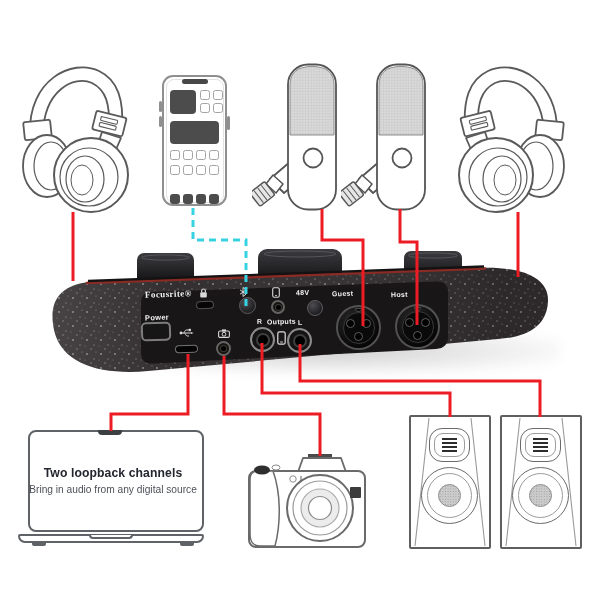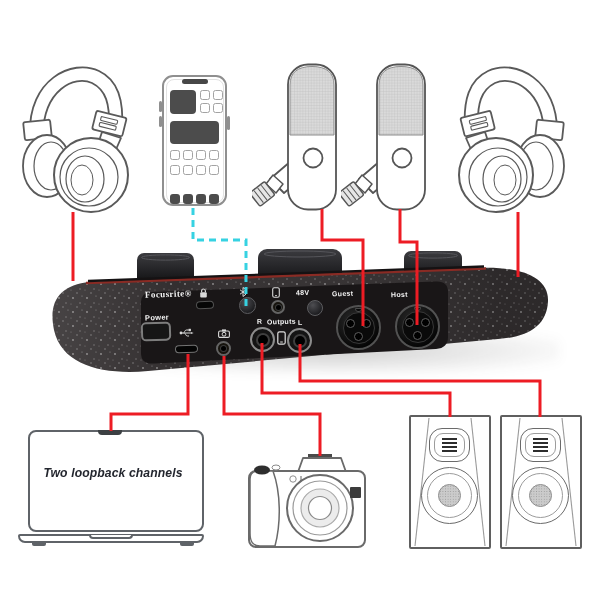--- a/index.html
+++ b/index.html
@@ -5,21 +5,21 @@
   html,body{margin:0;padding:0;background:#fff;}
   .stage{position:relative;width:600px;height:600px;background:#ffffff;overflow:hidden;
          font-family:"Liberation Sans",sans-serif;}
   .abs{position:absolute;}
   svg{display:block;}
 
   
   .shadow-layer{z-index:1;}
   .device-layer{z-index:2;}
   .controls-layer{z-index:3;}
-  .art-layer{z-index:2;font-style:italic;}
+  .art-layer{z-index:2;}
   .lines-layer{z-index:6;pointer-events:none;}
 
   .device-shadow{left:60px;top:322px;width:500px;height:52px;
     background:radial-gradient(ellipse at 55% 55%, rgba(40,40,40,.22), rgba(0,0,0,0) 68%);
     filter:blur(5px);}
 
   
   .panel-label{position:absolute;color:#f4f4f4;font-weight:bold;font-size:7px;
     letter-spacing:.3px;transform:rotate(-2deg);white-space:nowrap;}
   .brand{position:absolute;color:#f4f4f4;font-family:"Liberation Serif",serif;font-weight:bold;
@@ -346,20 +346,21 @@
       <rect x="0.8" y="0.8" width="7.4" height="12.4" rx="1.8" fill="none" stroke="#e0e0e0" stroke-width="1.2"></rect>
       <line x1="3.2" y1="11" x2="5.8" y2="11" stroke="#e0e0e0" stroke-width="1"></line>
     </svg>
   </div>
 
   <div class="abs art-layer laptop">
     <div class="screen"></div>
     <div class="cam-notch"></div>
     <div class="txt">
       <div class="t1">Two loopback channels</div>
+      <div class="t2">Bring in audio from any digital source</div>
     </div>
     <div class="base">
       <div class="scoop"></div>
     </div>
     <div class="foot" style="left:14px;"></div>
     <div class="foot" style="left:162px;"></div>
   </div>
 
   <div class="abs art-layer" style="left:248px;top:453px;">
     <svg width="120" height="96" viewBox="0 0 120 96">

